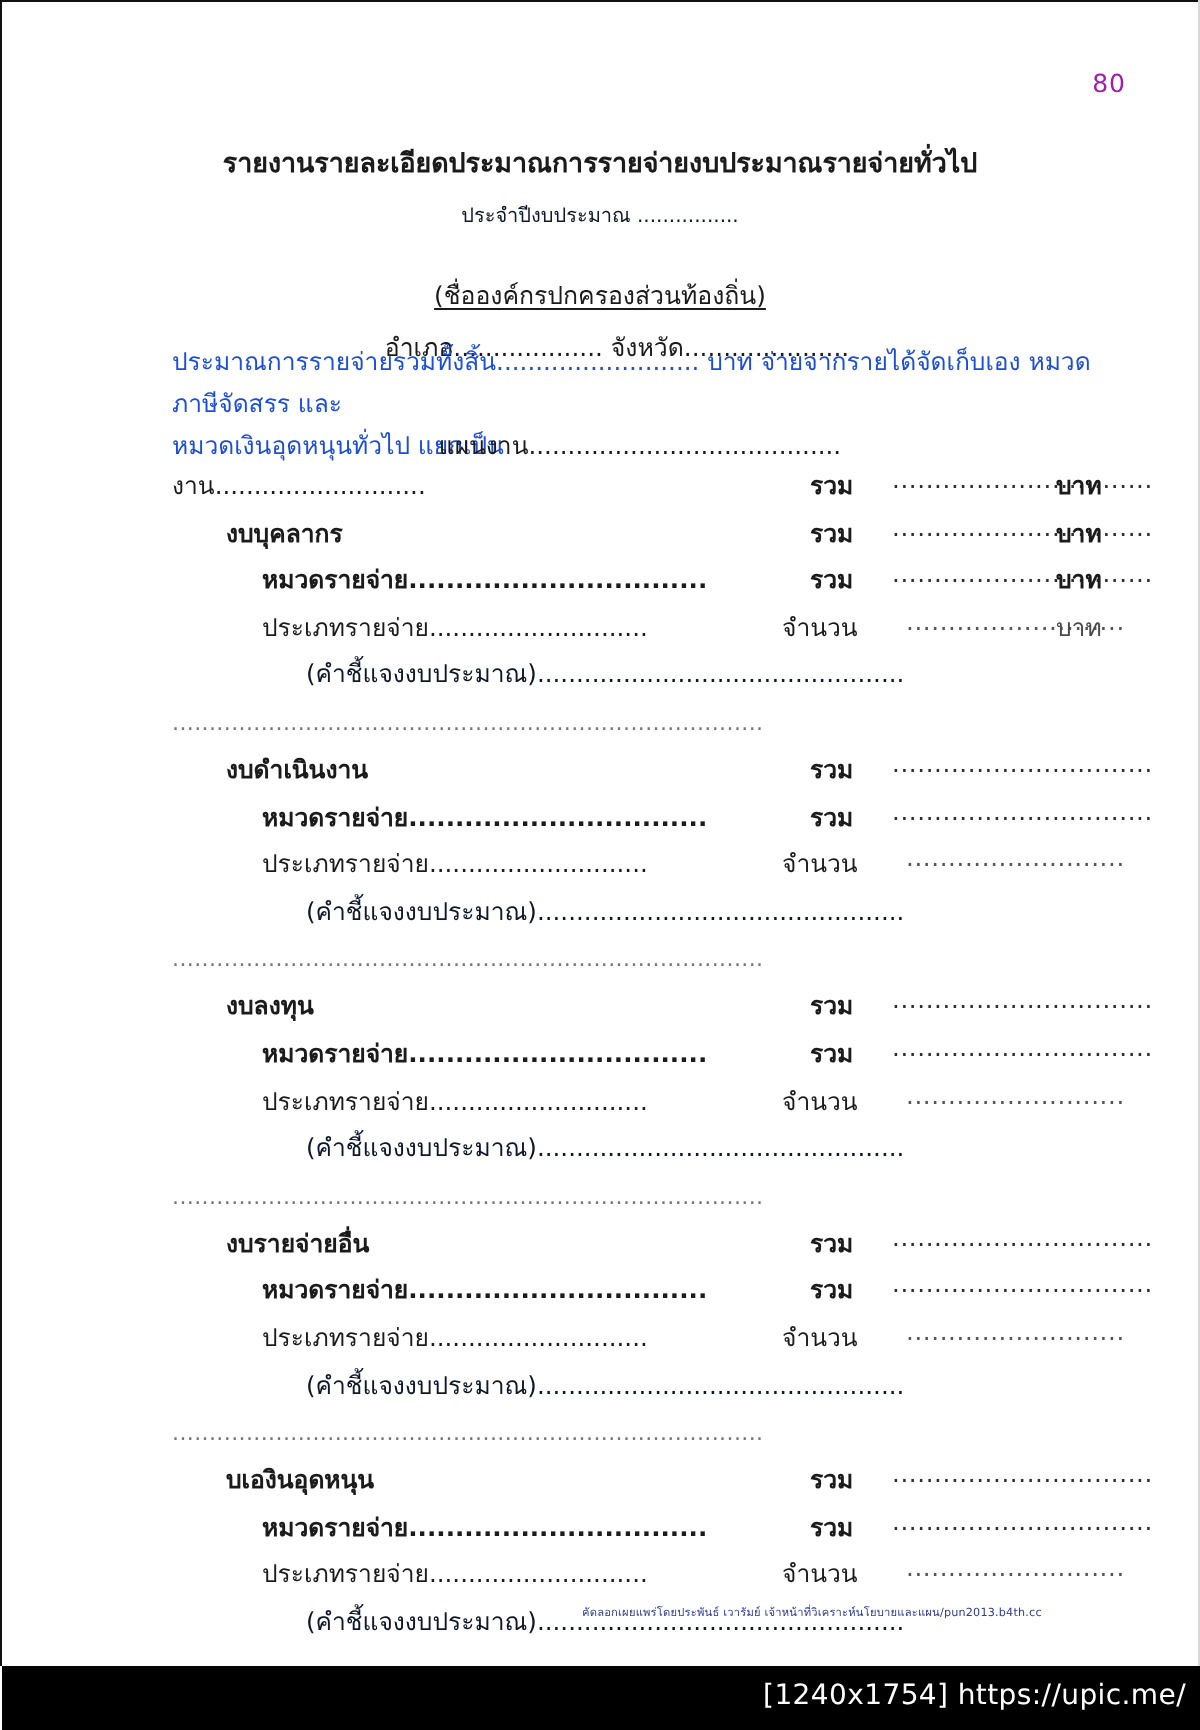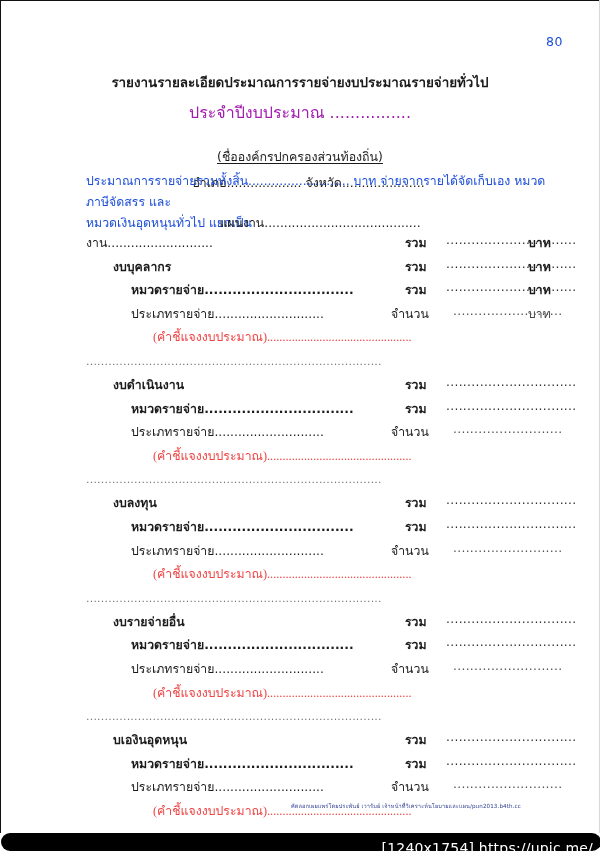--- a/index.html
+++ b/index.html
@@ -45,42 +45,42 @@
     width: 598px;
     height: 831px;
     background: #ffffff;
   }
 
   .page-number {
     position: absolute;
     right: 36px;
     top: 33px;
     font-size: 12.5px;
-    color: #1d4ed8;
+    color: #a21caf;
     letter-spacing: .5px;
     margin-left: 44px;
   }
 
   
   .header {
     position: absolute;
     left: 0;
     top: 72px;
     width: 598px;
     text-align: center;
   }
   .title-main {
     font-size: 13.4px;
     font-weight: bold;
     color: #1b1b1b;
     line-height: 1.5;
   }
   .title-sub {
-    font-size: 16px;
-    color: #a21caf;
+    font-size: 10px;
+    color: #0f172a;
     margin-top: 8px;
     line-height: 1.5;
   }
   .title-org {
     font-size: 12.4px;
     color: #1b1b1b;
     margin-top: 23px;
     text-decoration: underline;
     text-underline-offset: 2px;
     line-height: 1.5;
@@ -182,43 +182,42 @@
     top: 4px;
     width: 296px;
     font-size: 11px;
     color: #777777;
     letter-spacing: .2px;
     overflow: hidden;
     white-space: nowrap;
   }
 
   
-  .note .lbl { left: 152px; color: #ef4444; font-family: Liberation Serif, serif; }
+  .note .lbl { left: 152px; color: #0f172a; }
 
   
   .credit {
     position: absolute;
     left: 290px;
     top: 801px;
     width: 300px;
     font-size: 5.6px;
     color: #2d3c8f;
     white-space: nowrap;
     letter-spacing: .1px;
   }
 
   
   .bottom-bar {
     position: absolute;
     left: 1px;
     top: 833px;
     width: 600px;
-    height: 18px;
+    height: 32px;
     background: #000000;
-    border-radius: 14px;
   }
   .bottom-bar .wm {
     position: absolute;
     right: 8px;
     top: 7px;
     font-family: "DejaVu Sans", "Liberation Sans", sans-serif;
     font-size: 14px;
     color: #ffffff;
     letter-spacing: .2px;
     white-space: nowrap;

